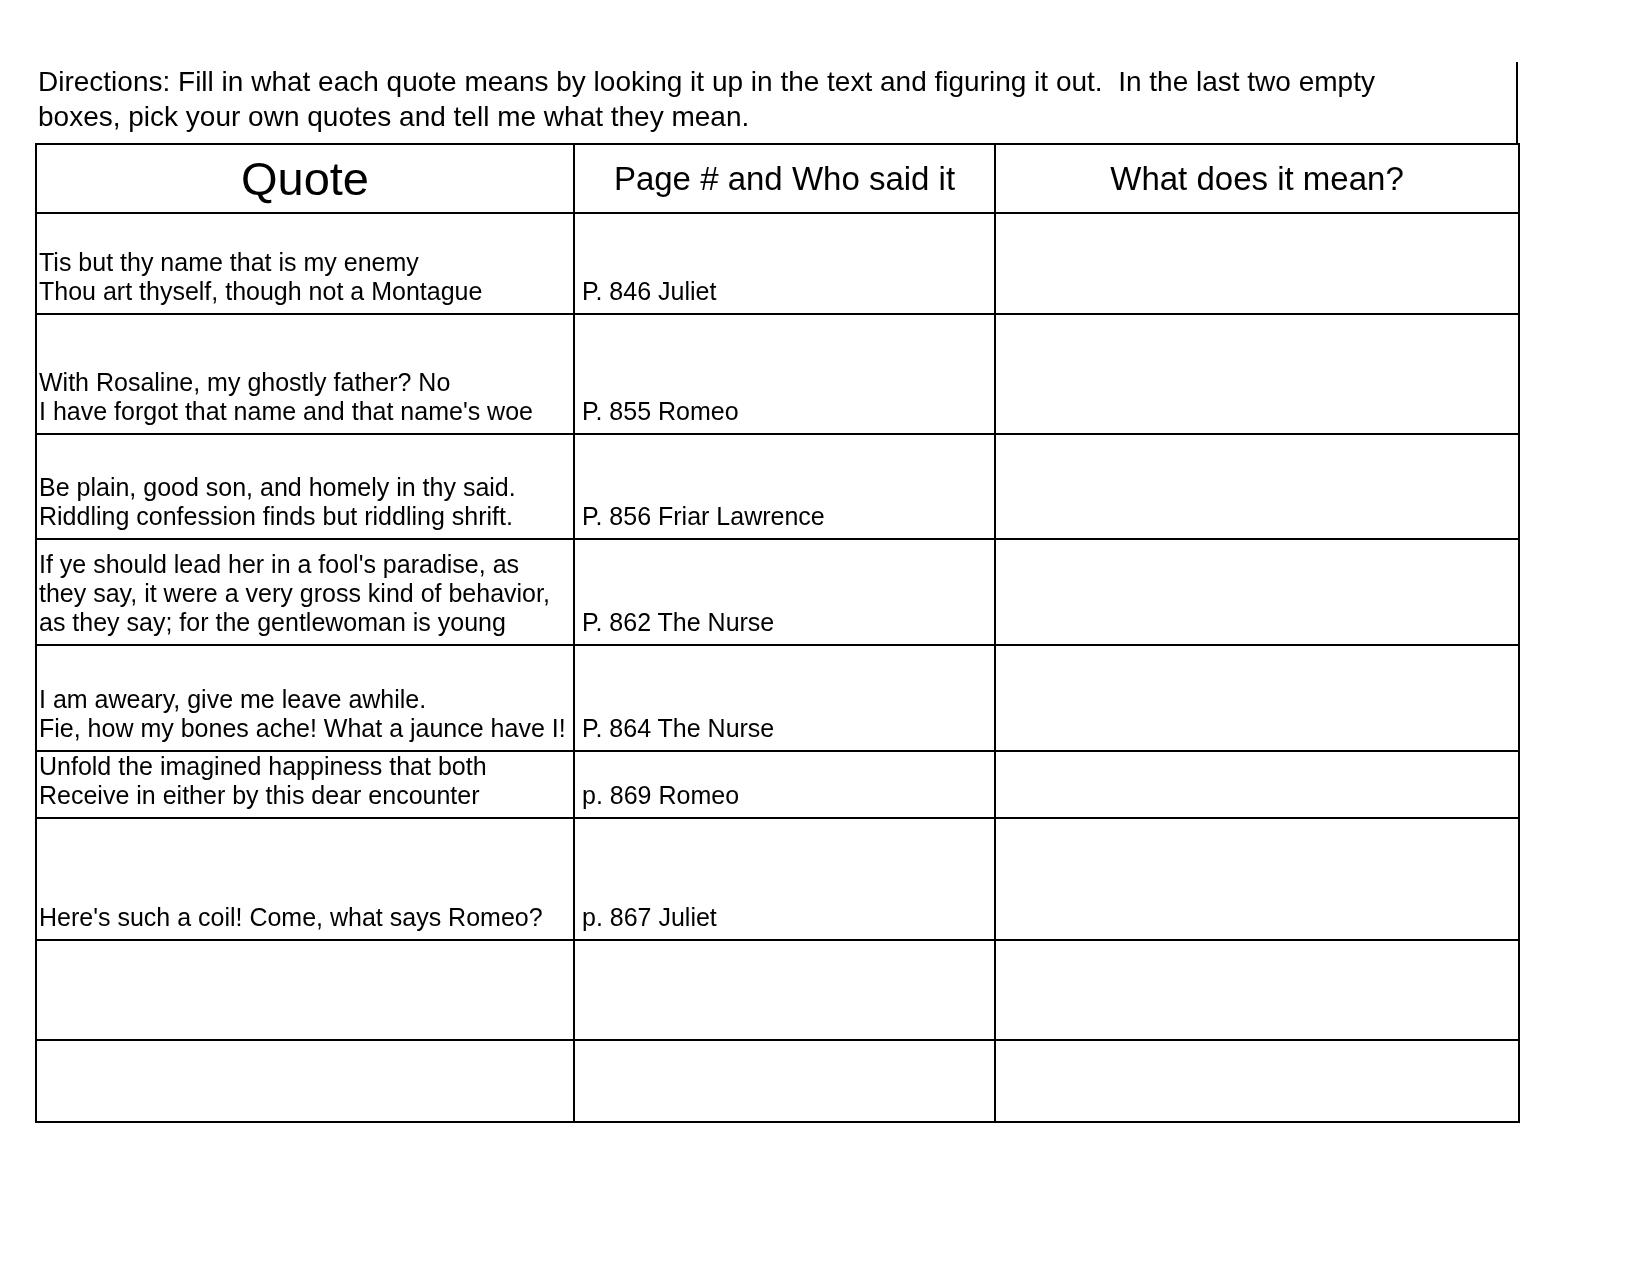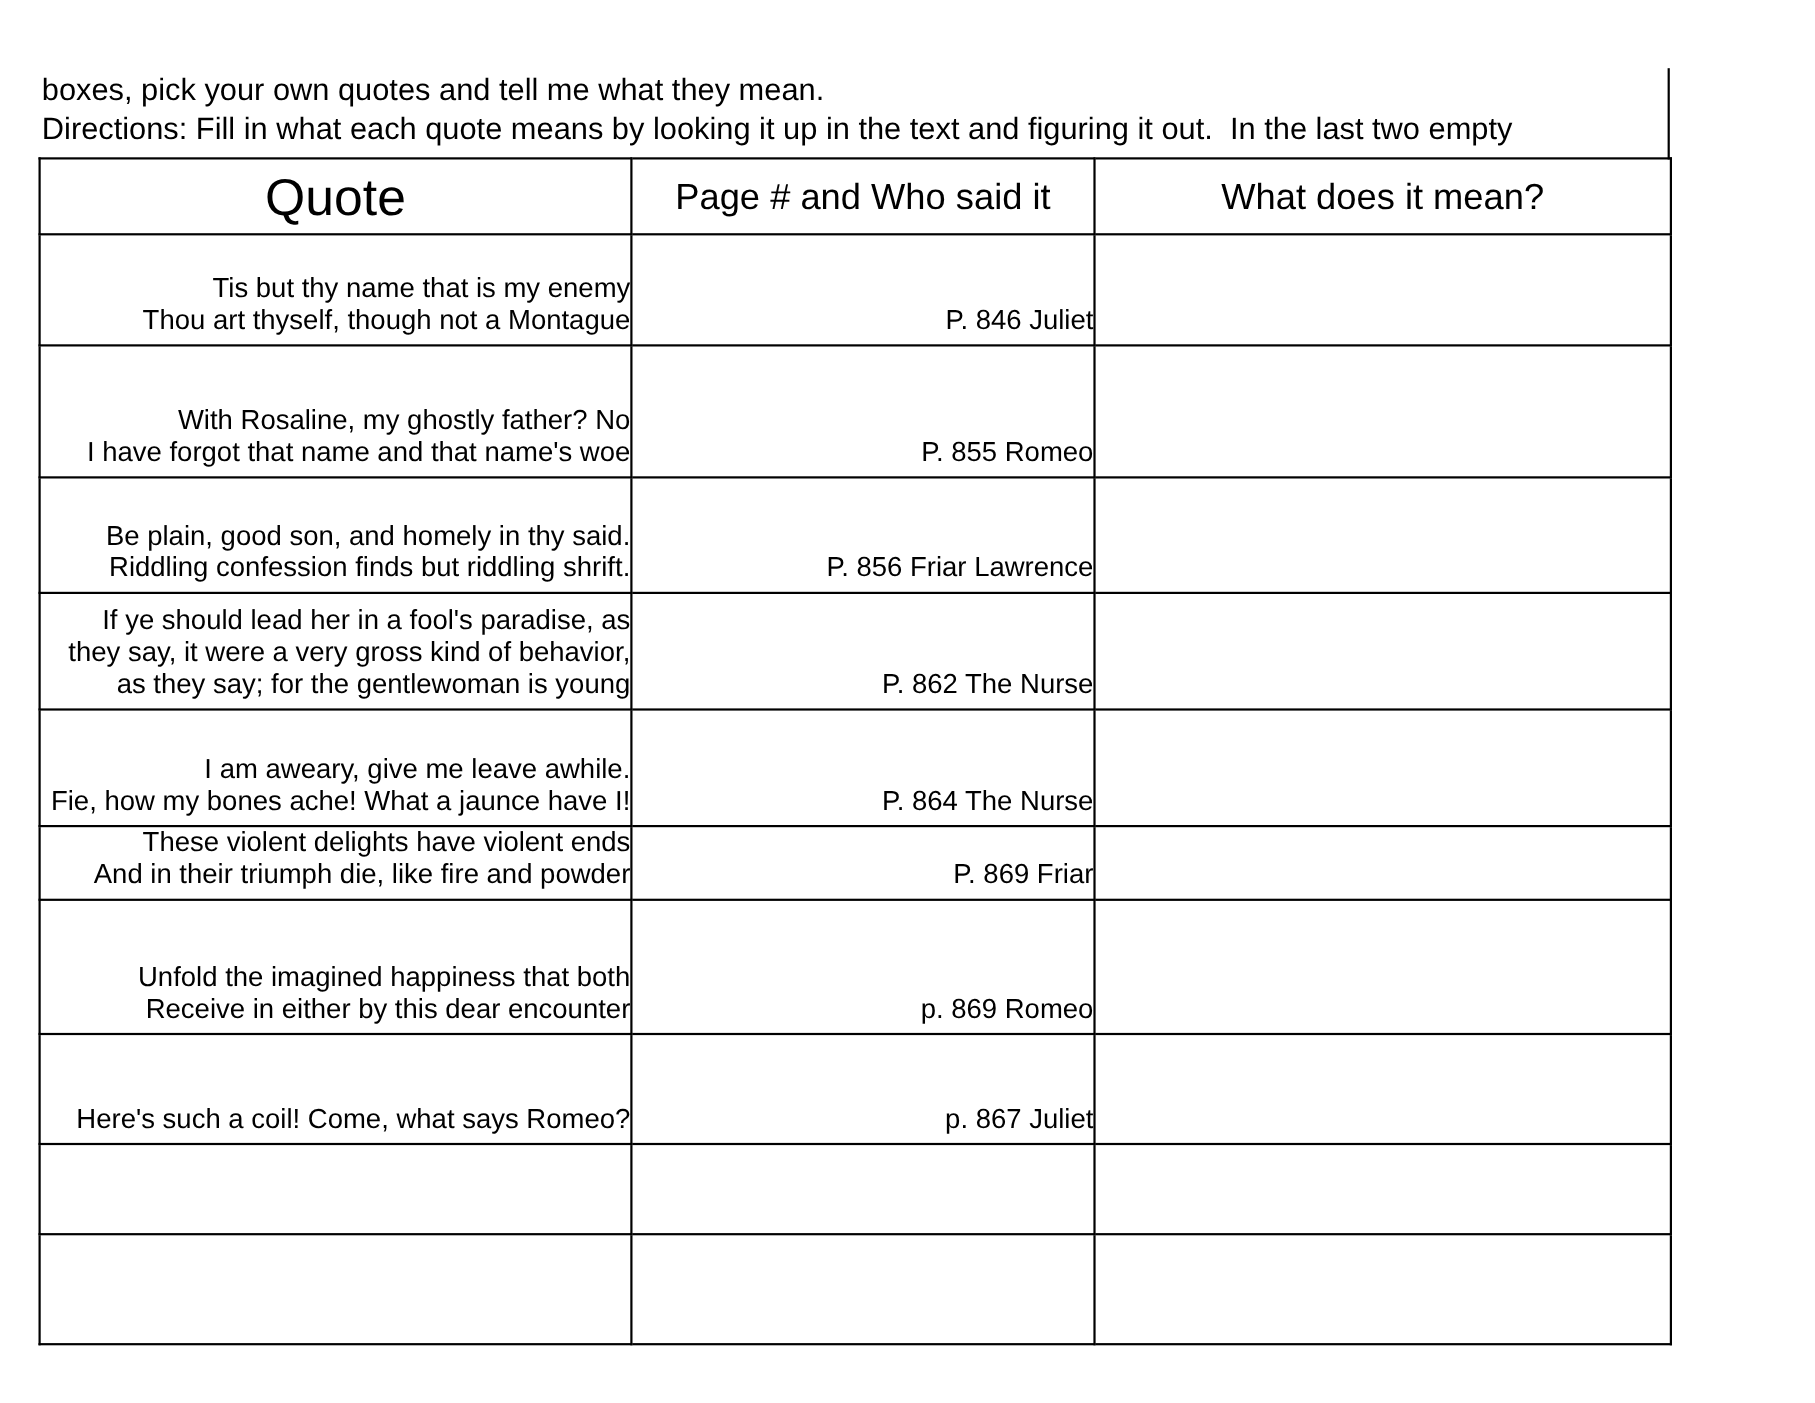--- a/index.html
+++ b/index.html
@@ -54,43 +54,42 @@
     padding: 0;
     border-radius: 25px;
   }
   th.h-quote { font-size: 47px; }
   th.h-mid   { font-size: 33px; }
   td {
     vertical-align: bottom;
     font-size: 25px;
     line-height: 29px;
     padding: 0;
-    text-align: right;
   }
   td.quote-cell   { padding: 0 0 7px 2px; }
   td.page-cell    { padding: 0 0 7px 7px; white-space: nowrap; }
   td.meaning-cell { padding: 0 0 7px 7px; }
   .qline { white-space: nowrap; }
   tbody tr:nth-child(1)  { height: 101px; }
   tbody tr:nth-child(2)  { height: 120px; }
   tbody tr:nth-child(3)  { height: 105px; }
   tbody tr:nth-child(4)  { height: 106px; }
   tbody tr:nth-child(5)  { height: 106px; }
   tbody tr:nth-child(6)  { height: 65px; }
   tbody tr:nth-child(7)  { height: 122px; margin-left: 32px; }
   tbody tr:nth-child(8)  { height: 100px; }
   tbody tr:nth-child(9)  { height: 82px; }
   tbody tr:nth-child(10) { height: 100px; }
 </style>
 </head>
 <body>
 
 <div class="directions">
+  <div class="dline">Directions: Fill in what each quote means by looking it up in the text and figuring it out.  In the last two empty</div>
   <div class="dline">boxes, pick your own quotes and tell me what they mean.</div>
-  <div class="dline">Directions: Fill in what each quote means by looking it up in the text and figuring it out.  In the last two empty</div>
 </div>
 
 <div class="right-stub"></div>
 
 <table class="quote-table">
   <colgroup>
     <col class="c1">
     <col class="c2">
     <col class="c3">
   </colgroup>
@@ -141,28 +140,20 @@
 
   <tr>
     <td class="quote-cell">
           <div class="qline">I am aweary, give me leave awhile.</div>
           <div class="qline">Fie, how my bones ache! What a jaunce have I!</div>
         </td>
     <td class="page-cell">P. 864 The Nurse</td>
     <td class="meaning-cell"></td>
   </tr>
 
-  <tr>
-    <td class="quote-cell">
-          <div class="qline">These violent delights have violent ends</div>
-          <div class="qline">And in their triumph die, like fire and powder</div>
-        </td>
-    <td class="page-cell">P. 869 Friar</td>
-    <td class="meaning-cell"></td>
-  </tr>
 
   <tr>
     <td class="quote-cell">
           <div class="qline">Unfold the imagined happiness that both</div>
           <div class="qline">Receive in either by this dear encounter</div>
         </td>
     <td class="page-cell">p. 869 Romeo</td>
     <td class="meaning-cell"></td>
   </tr>
 

